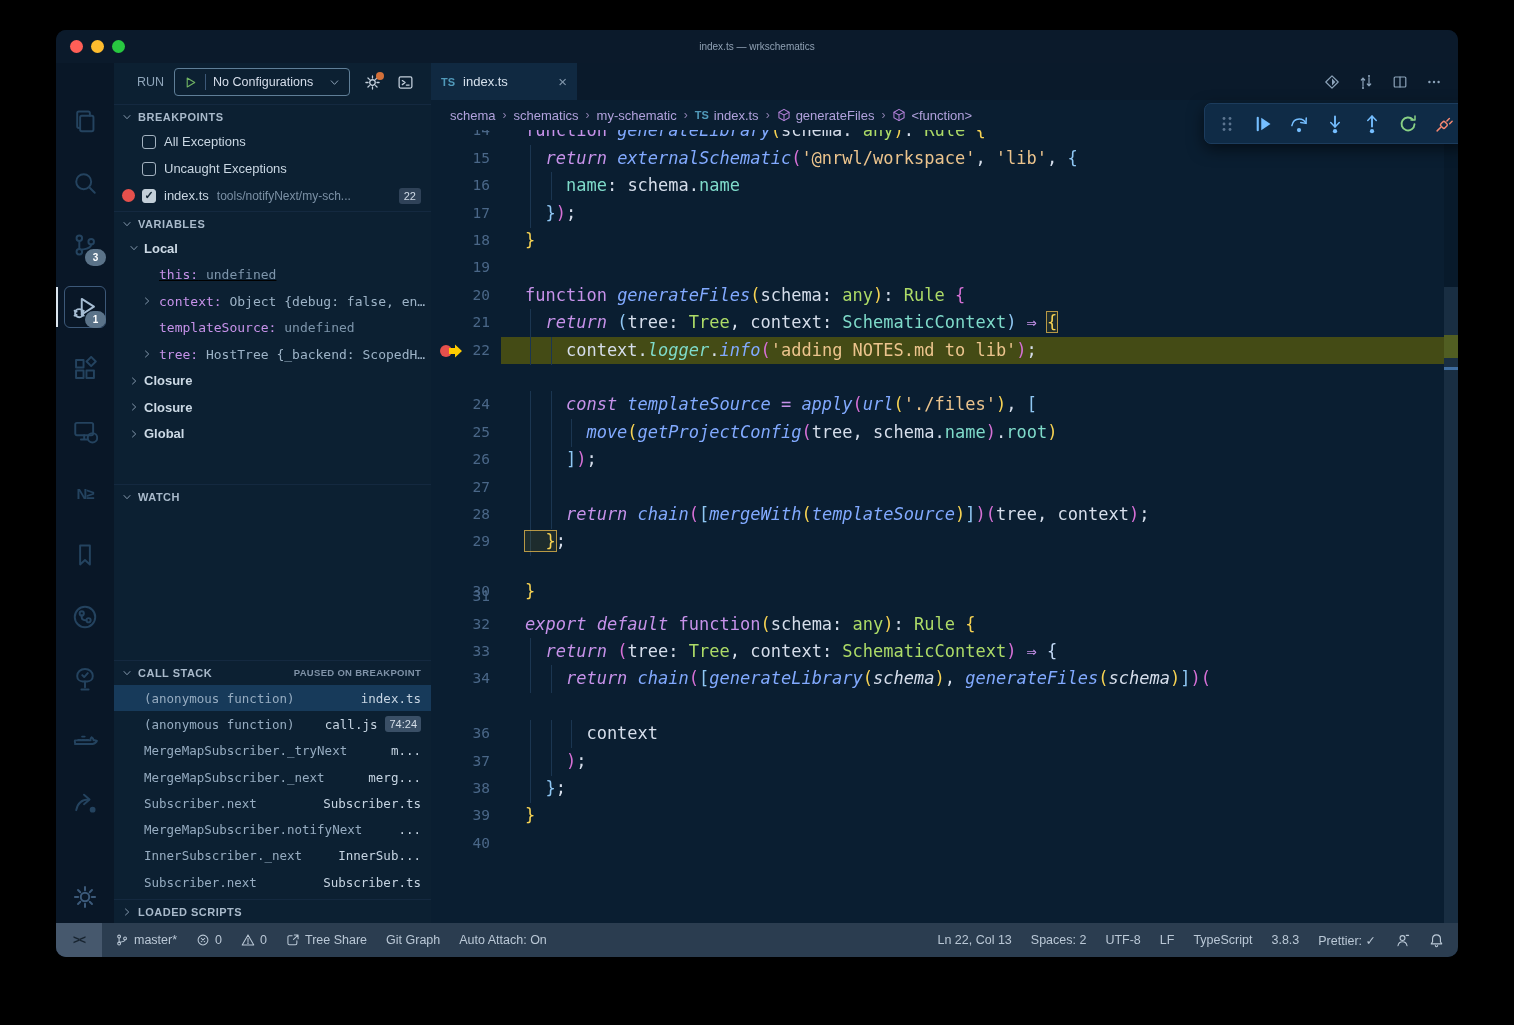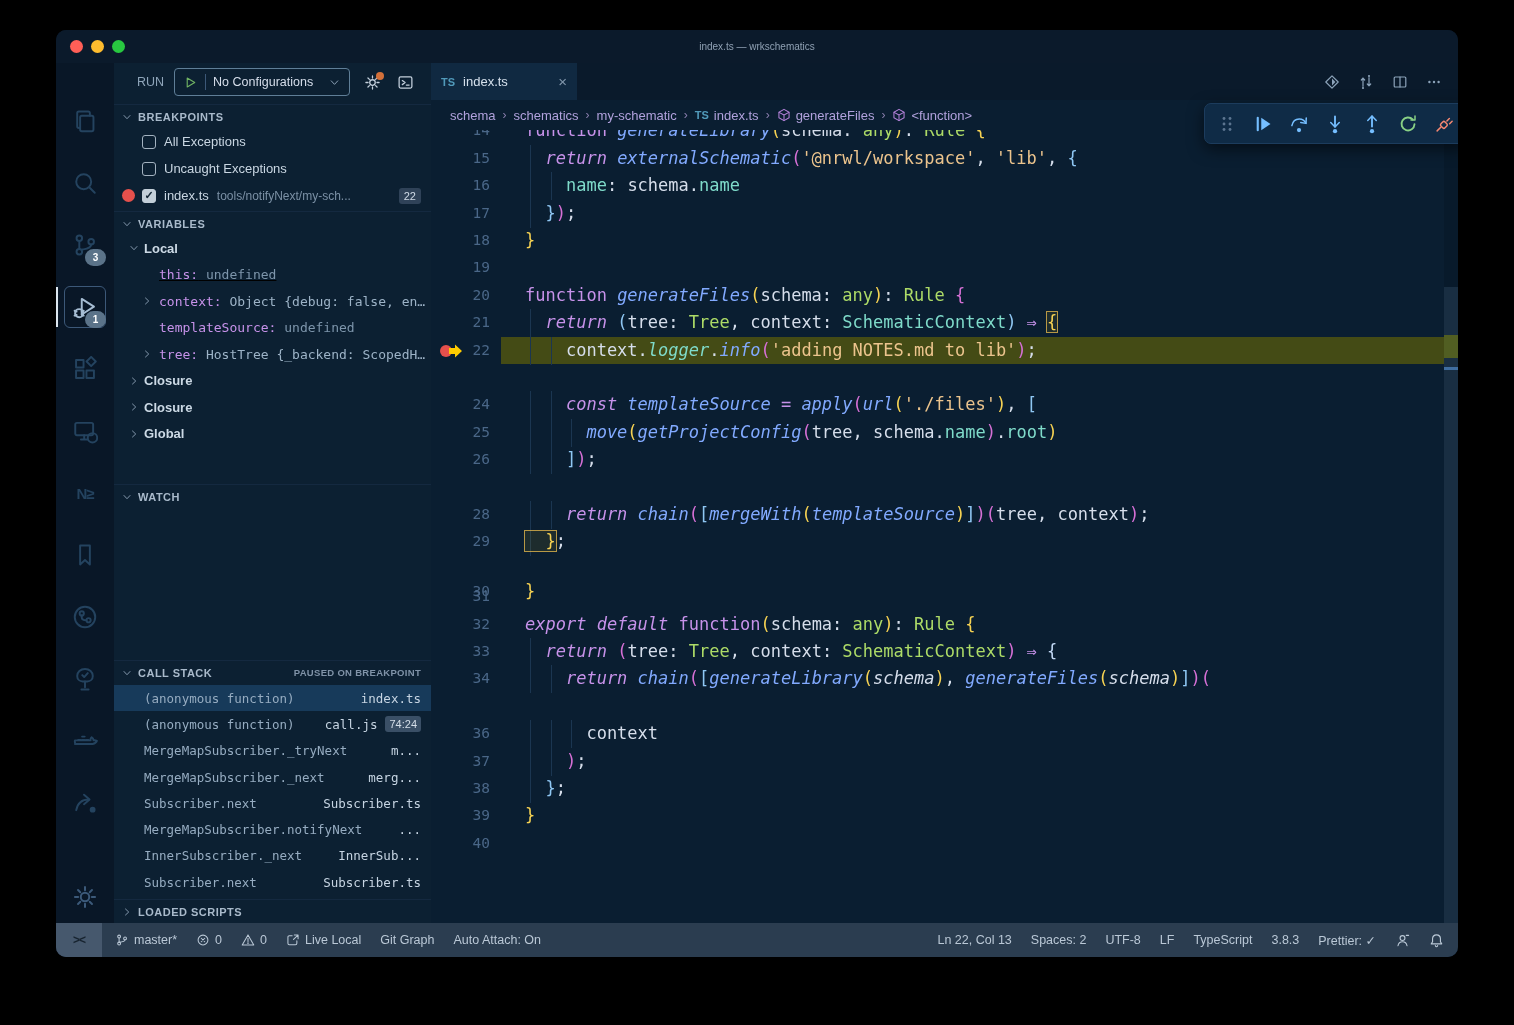--- a/index.html
+++ b/index.html
@@ -429,20 +429,21 @@
           <div class="codeline" style="top: 124.3px;"><div class="gnum">19</div><div class="ctext"></div></div>
           <div class="codeline" style="top: 151.7px;"><div class="gnum">20</div><div class="ctext"><span style="color: rgb(199, 146, 234);">function </span><span class="it" style="color: rgb(130, 170, 255);">generateFiles</span><span style="color: rgb(247, 211, 83);">(</span><span style="color: rgb(214, 222, 235);">schema: </span><span style="color: rgb(173, 219, 103);">any</span><span style="color: rgb(247, 211, 83);">)</span><span style="color: rgb(214, 222, 235);">: </span><span style="color: rgb(173, 219, 103);">Rule</span><span style="color: rgb(214, 112, 214);"> {</span></div></div>
           <div class="codeline" style="top: 179.1px;"><div class="guide" style="left: 99px;"></div><div class="gnum">21</div><div class="ctext"><span class="it" style="color: rgb(199, 146, 234);">  return </span><span style="color: rgb(143, 199, 243);">(</span><span style="color: rgb(214, 222, 235);">tree: </span><span style="color: rgb(173, 219, 103);">Tree</span><span style="color: rgb(214, 222, 235);">, </span><span style="color: rgb(214, 222, 235);">context: </span><span style="color: rgb(127, 219, 202);">SchematicContext</span><span style="color: rgb(143, 199, 243);">)</span><span style="color: rgb(199, 146, 234);"> ⇒ </span><span class="match" style="color: rgb(247, 211, 83);">{</span></div></div>
           <div class="codeline" style="top: 206.5px;"><div class="linebg" style="background: rgb(68, 75, 21);"></div><div class="guide" style="left: 99px;"></div><div class="guide" style="left: 119.5px;"></div><div class="bp-arrow"><svg width="26" height="16" viewBox="0 0 26 16">
                 <circle cx="7" cy="8" r="6" fill="#e5504c"></circle>
                 <path d="M10 5h6V1.5L23 8l-7 6.5V11h-6z" fill="#ffcc00"></path>
               </svg></div><div class="gnum">22</div><div class="ctext"><span style="color: rgb(214, 222, 235);">    context</span><span style="color: rgb(214, 222, 235);">.</span><span class="it" style="color: rgb(127, 219, 202);">logger</span><span style="color: rgb(214, 222, 235);">.</span><span class="it" style="color: rgb(130, 170, 255);">info</span><span style="color: rgb(214, 112, 214);">(</span><span style="color: rgb(236, 196, 141);">'adding NOTES.md to lib'</span><span style="color: rgb(214, 112, 214);">)</span><span style="color: rgb(214, 222, 235);">;</span></div></div>
           <div class="codeline" style="top: 261.3px;"><div class="guide" style="left: 99px;"></div><div class="guide" style="left: 119.5px;"></div><div class="gnum">24</div><div class="ctext"><span class="it" style="color: rgb(199, 146, 234);">    const </span><span class="it" style="color: rgb(130, 170, 255);">templateSource</span><span style="color: rgb(199, 146, 234);"> = </span><span class="it" style="color: rgb(130, 170, 255);">apply</span><span style="color: rgb(214, 112, 214);">(</span><span class="it" style="color: rgb(130, 170, 255);">url</span><span style="color: rgb(247, 211, 83);">(</span><span style="color: rgb(236, 196, 141);">'./files'</span><span style="color: rgb(247, 211, 83);">)</span><span style="color: rgb(214, 222, 235);">, </span><span style="color: rgb(143, 199, 243);">[</span></div></div>
           <div class="codeline" style="top: 288.7px;"><div class="guide" style="left: 99px;"></div><div class="guide" style="left: 119.5px;"></div><div class="guide" style="left: 140px;"></div><div class="gnum">25</div><div class="ctext"><span class="it" style="color: rgb(130, 170, 255);">      move</span><span style="color: rgb(247, 211, 83);">(</span><span class="it" style="color: rgb(130, 170, 255);">getProjectConfig</span><span style="color: rgb(214, 112, 214);">(</span><span style="color: rgb(214, 222, 235);">tree</span><span style="color: rgb(214, 222, 235);">, </span><span style="color: rgb(214, 222, 235);">schema</span><span style="color: rgb(214, 222, 235);">.</span><span style="color: rgb(127, 219, 202);">name</span><span style="color: rgb(214, 112, 214);">)</span><span style="color: rgb(214, 222, 235);">.</span><span style="color: rgb(127, 219, 202);">root</span><span style="color: rgb(247, 211, 83);">)</span></div></div>
           <div class="codeline" style="top: 316.1px;"><div class="guide" style="left: 99px;"></div><div class="guide" style="left: 119.5px;"></div><div class="gnum">26</div><div class="ctext"><span style="color: rgb(143, 199, 243);">    ]</span><span style="color: rgb(214, 112, 214);">)</span><span style="color: rgb(214, 222, 235);">;</span></div></div>
+          <div class="codeline" style="top: 343.5px;"><div class="guide" style="left: 99px;"></div><div class="guide" style="left: 119.5px;"></div><div class="gnum">27</div><div class="ctext"></div></div>
           <div class="codeline" style="top: 370.9px;"><div class="guide" style="left: 99px;"></div><div class="guide" style="left: 119.5px;"></div><div class="gnum">28</div><div class="ctext"><span class="it" style="color: rgb(199, 146, 234);">    return </span><span class="it" style="color: rgb(130, 170, 255);">chain</span><span style="color: rgb(214, 112, 214);">(</span><span style="color: rgb(143, 199, 243);">[</span><span class="it" style="color: rgb(130, 170, 255);">mergeWith</span><span style="color: rgb(247, 211, 83);">(</span><span class="it" style="color: rgb(130, 170, 255);">templateSource</span><span style="color: rgb(247, 211, 83);">)</span><span style="color: rgb(143, 199, 243);">]</span><span style="color: rgb(214, 112, 214);">)</span><span style="color: rgb(214, 112, 214);">(</span><span style="color: rgb(214, 222, 235);">tree</span><span style="color: rgb(214, 222, 235);">, </span><span style="color: rgb(214, 222, 235);">context</span><span style="color: rgb(214, 112, 214);">)</span><span style="color: rgb(214, 222, 235);">;</span></div></div>
           <div class="codeline" style="top: 398.3px;"><div class="guide" style="left: 99px;"></div><div class="gnum">29</div><div class="ctext"><span class="match" style="color: rgb(247, 211, 83);">  }</span><span style="color: rgb(214, 222, 235);">;</span></div></div>
           <div class="codeline" style="top: 448px;"><div class="gnum">30</div><div class="ctext"><span style="color: rgb(247, 211, 83);">}</span></div></div>
           <div class="codeline" style="top: 453.1px;"><div class="gnum">31</div><div class="ctext"></div></div>
           <div class="codeline" style="top: 480.5px;"><div class="gnum">32</div><div class="ctext"><span class="it" style="color: rgb(199, 146, 234);">export </span><span class="it" style="color: rgb(199, 146, 234);">default </span><span style="color: rgb(199, 146, 234);">function</span><span style="color: rgb(247, 211, 83);">(</span><span style="color: rgb(214, 222, 235);">schema: </span><span style="color: rgb(173, 219, 103);">any</span><span style="color: rgb(247, 211, 83);">)</span><span style="color: rgb(214, 222, 235);">: </span><span style="color: rgb(173, 219, 103);">Rule</span><span style="color: rgb(247, 211, 83);"> {</span></div></div>
           <div class="codeline" style="top: 507.9px;"><div class="guide" style="left: 99px;"></div><div class="gnum">33</div><div class="ctext"><span class="it" style="color: rgb(199, 146, 234);">  return </span><span style="color: rgb(214, 112, 214);">(</span><span style="color: rgb(214, 222, 235);">tree: </span><span style="color: rgb(173, 219, 103);">Tree</span><span style="color: rgb(214, 222, 235);">, </span><span style="color: rgb(214, 222, 235);">context: </span><span style="color: rgb(173, 219, 103);">SchematicContext</span><span style="color: rgb(214, 112, 214);">)</span><span style="color: rgb(199, 146, 234);"> ⇒ </span><span style="color: rgb(195, 217, 245);">{</span></div></div>
           <div class="codeline" style="top: 535.3px;"><div class="guide" style="left: 99px;"></div><div class="guide" style="left: 119.5px;"></div><div class="gnum">34</div><div class="ctext"><span class="it" style="color: rgb(199, 146, 234);">    return </span><span class="it" style="color: rgb(130, 170, 255);">chain</span><span style="color: rgb(214, 112, 214);">(</span><span style="color: rgb(143, 199, 243);">[</span><span class="it" style="color: rgb(130, 170, 255);">generateLibrary</span><span style="color: rgb(247, 211, 83);">(</span><span class="it" style="color: rgb(214, 222, 235);">schema</span><span style="color: rgb(247, 211, 83);">)</span><span style="color: rgb(214, 222, 235);">, </span><span class="it" style="color: rgb(130, 170, 255);">generateFiles</span><span style="color: rgb(247, 211, 83);">(</span><span class="it" style="color: rgb(214, 222, 235);">schema</span><span style="color: rgb(247, 211, 83);">)</span><span style="color: rgb(143, 199, 243);">]</span><span style="color: rgb(214, 112, 214);">)</span><span style="color: rgb(214, 112, 214);">(</span></div></div>
           <div class="codeline" style="top: 590.1px;"><div class="guide" style="left: 99px;"></div><div class="guide" style="left: 119.5px;"></div><div class="guide" style="left: 140px;"></div><div class="gnum">36</div><div class="ctext"><span style="color: rgb(214, 222, 235);">      context</span></div></div>
           <div class="codeline" style="top: 617.5px;"><div class="guide" style="left: 99px;"></div><div class="guide" style="left: 119.5px;"></div><div class="gnum">37</div><div class="ctext"><span style="color: rgb(214, 112, 214);">    )</span><span style="color: rgb(214, 222, 235);">;</span></div></div>
           <div class="codeline" style="top: 644.9px;"><div class="guide" style="left: 99px;"></div><div class="gnum">38</div><div class="ctext"><span style="color: rgb(143, 199, 243);">  }</span><span style="color: rgb(214, 222, 235);">;</span></div></div>
@@ -640,21 +641,21 @@
             </span>
             <span>0</span>
           </div>
           <div class="sb-item">
             <span style="display: flex;">
               <svg width="14" height="14" viewBox="0 0 16 16" fill="none" stroke="currentColor" stroke-width="1.2" stroke-linecap="round" stroke-linejoin="round">
                 <path d="M7 3.2H3.8c-.9 0-1.6.7-1.6 1.6v7c0 .9.7 1.6 1.6 1.6h7c.9 0 1.6-.7 1.6-1.6V9"></path>
                 <path d="M9.5 2.2h4.3v4.3M13.4 2.6L8.6 7.4"></path>
               </svg>
             </span>
-            <span>Live Local</span>
+            <span>Tree Share</span>
           </div>
           <div class="sb-item">
             <span>Git Graph</span>
           </div>
           <div class="sb-item">
             <span>Auto Attach: On</span>
           </div>
         </div>
         <div class="sb-right">
           <div class="sb-item">

